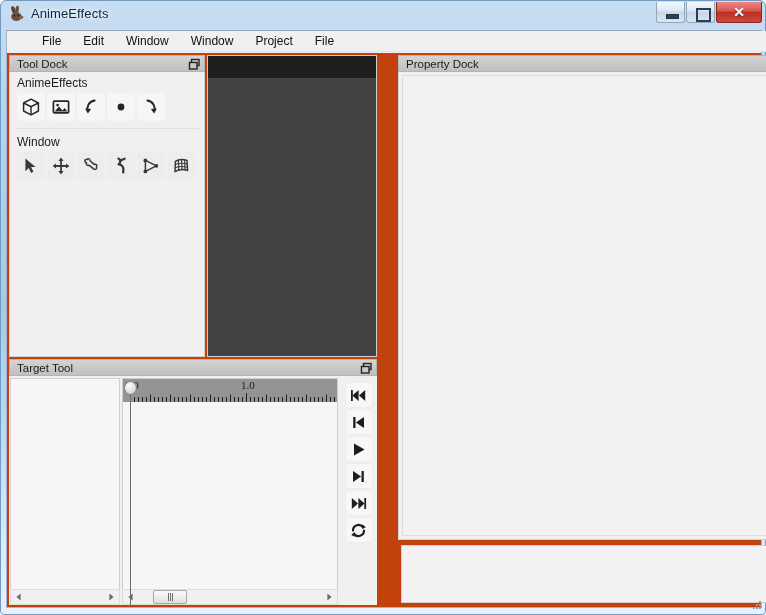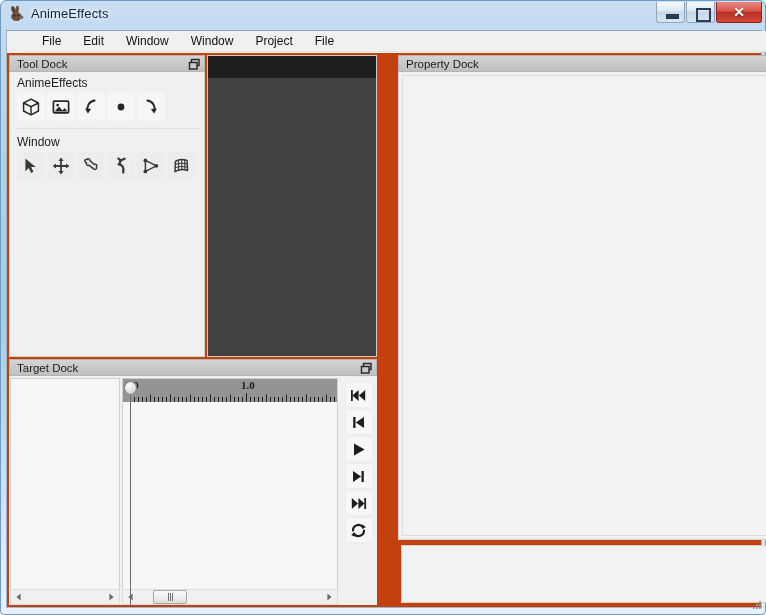--- a/index.html
+++ b/index.html
@@ -222,21 +222,20 @@
   .target-dock {
     position: absolute;
     left: 2px; top: 306px;
     width: 368px; height: 246px;
   }
   .target-dock-body {
     position: absolute;
     left: 0; top: 17px;
     width: 368px; height: 229px;
     background: #f0f0f0;
-    font-weight: bold;
   }
   .tree-panel {
     position: absolute;
     left: 1px; top: 2px;
     width: 110px; height: 227px;
     background: #f6f6f6;
     border: 1px solid #d0d0d0;
   }
   .timeline-panel {
     position: absolute;
@@ -527,21 +526,21 @@
         </div>
       </div>
 
       <div class="canvas-area">
         <div class="canvas-top-band"></div>
         <div class="canvas-main"></div>
       </div>
 
       <div class="target-dock">
         <div class="dock-title">
-          <span class="dock-title-text">Target Dock</span>
+          <span class="dock-title-text">Target Tool</span>
           <span class="float-btn">
             <svg width="13" height="13" viewBox="0 0 13 13">
               <rect x="3.5" y="1.5" width="7.5" height="6" fill="none" stroke="#262626" stroke-width="1.4"></rect>
               <rect x="1.5" y="4.5" width="7.5" height="6.5" fill="#c9c9c9" stroke="#262626" stroke-width="1.4"></rect>
             </svg>
           </span>
         </div>
 
         <div class="target-dock-body">
 

